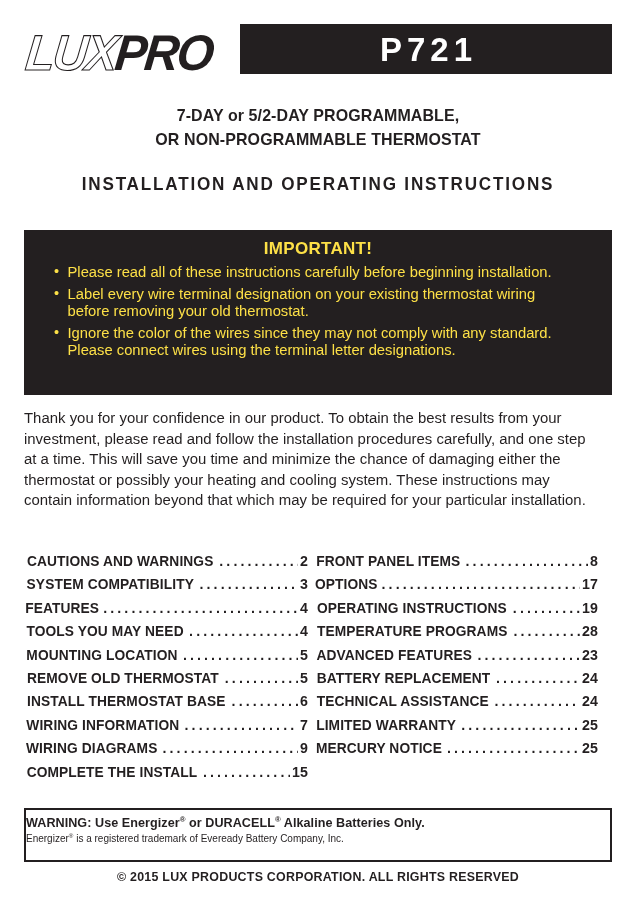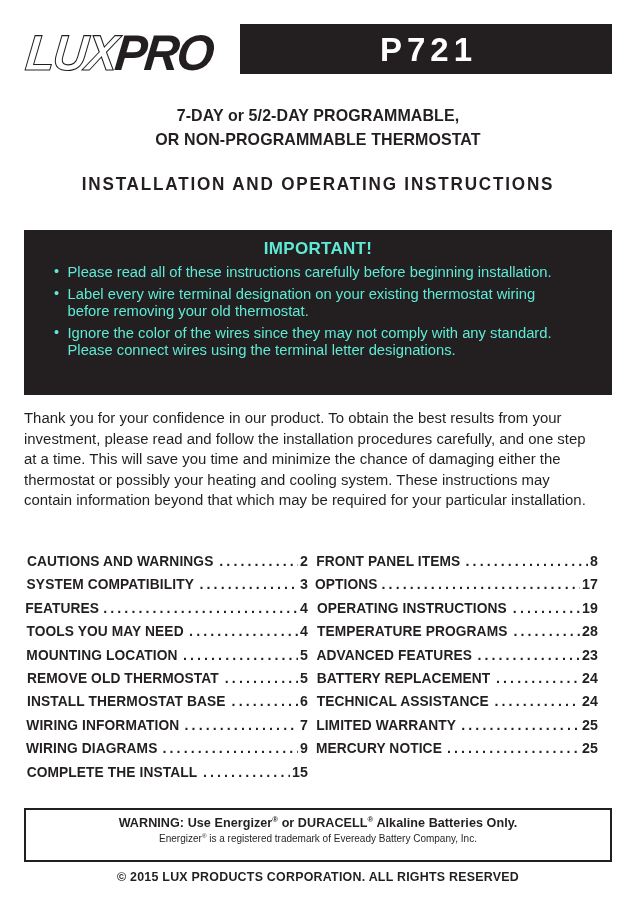--- a/index.html
+++ b/index.html
@@ -120,21 +120,21 @@
   }
 
   
   .important-box {
     position: absolute;
     left: 24px;
     top: 230px;
     width: 588px;
     height: 165px;
     background: #231f20;
-    color: #5eead4;
+    color: #fde047;
     box-sizing: border-box;
     padding: 9px 14px 10px 14px;
   }
   .important-title {
     text-align: center;
     font-size: 17px;
     font-weight: 700;
     letter-spacing: 0.3px;
     margin-bottom: 4px;
   }
@@ -214,21 +214,20 @@
 
   
   .battery-box {
     position: absolute;
     left: 24px;
     top: 808px;
     width: 588px;
     height: 54px;
     box-sizing: border-box;
     border: 2px solid #231f20;
-    text-align: center;
     padding-top: 5px;
   }
   .battery-title {
     font-size: 12.6px;
     font-weight: 700;
     line-height: 16px;
     letter-spacing: 0.05px;
   }
   .battery-line {
     font-size: 10px;

